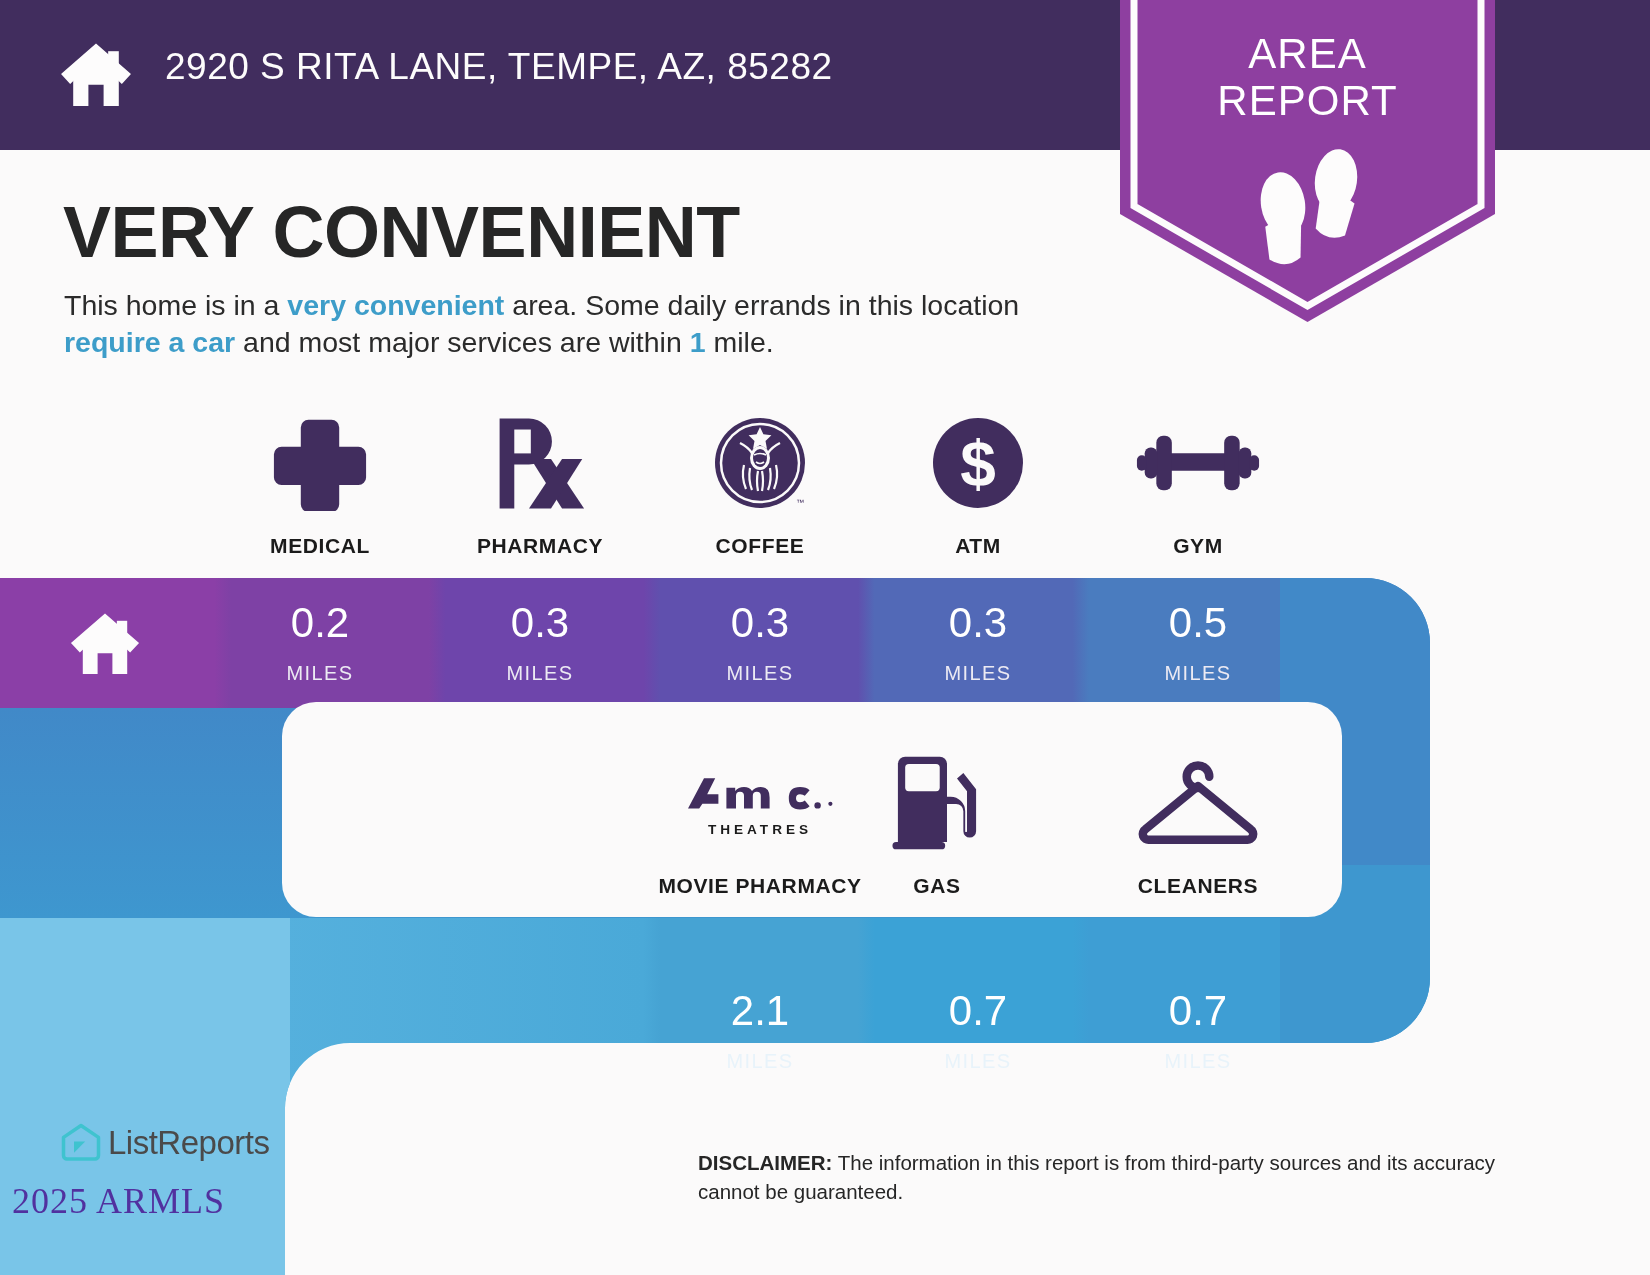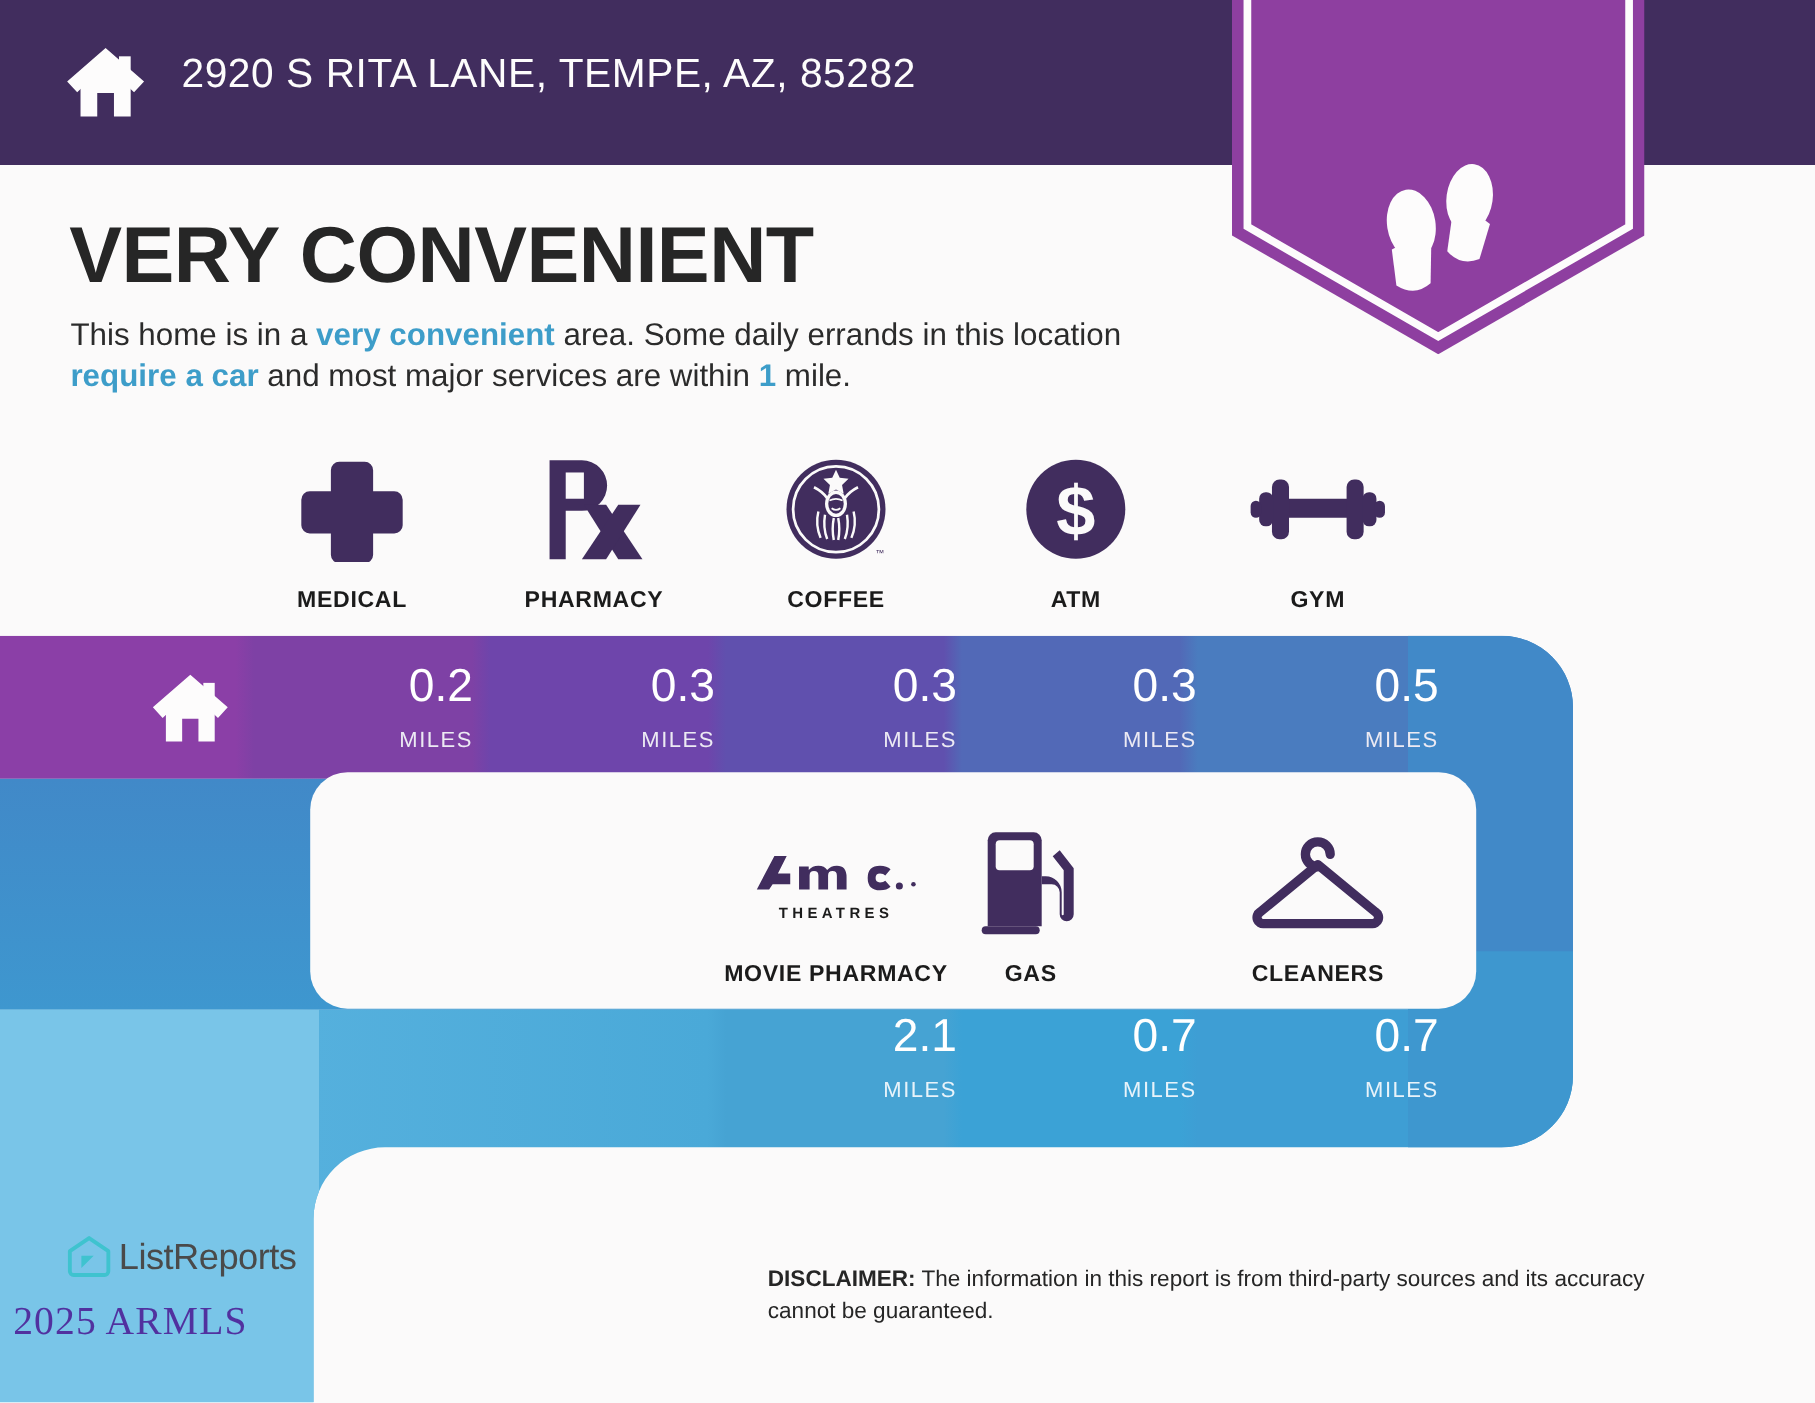--- a/index.html
+++ b/index.html
@@ -54,32 +54,32 @@
   #row1-icons { position:absolute; left:0; top:410px; width:1650px; height:160px; }
   .ic-col { position:absolute; top:0; width:220px; text-align:center; }
   .ic-art { height:106px; display:flex; align-items:center; justify-content:center; }
   .ic-lbl {
     margin-top:18px; font-size:21px; font-weight:bold; color:#1b1b1b;
     letter-spacing:0.6px; white-space:nowrap;
   }
   #row1-cells { position:absolute; left:0; top:578px; width:1650px; height:130px; }
   .cell {
     position:absolute; top:0; height:130px;
-    display:flex; flex-direction:column; align-items:flex-end; justify-content:center;
+    display:flex; flex-direction:column; align-items:center; justify-content:center;
   }
   .cell .num { color:#ffffff; font-size:42px; line-height:44px; font-weight:400; }
   .cell .unit { color:#eceaf3; font-size:20px; letter-spacing:1.4px; margin-top:17px; }
 
   
   #white-panel {
     position:absolute; left:282px; top:702px; width:1060px; height:215px;
     background:#fbfafa; border-radius:34px;
   }
   #row2-icons { position:absolute; left:0; top:750px; width:1650px; height:160px; }
-  #row2-cells { position:absolute; left:0; top:896px; width:1650px; height:130px; }
+  #row2-cells { position:absolute; left:0; top:966px; width:1650px; height:130px; }
   #row2-cells .unit { color:#e8f3fa; }
 
   
   #lr-logo { position:absolute; left:60px; top:1118px; width:260px; height:50px; }
   #lr-logo .lr-mark { position:absolute; left:0; top:4px; width:42px; height:42px; }
   #lr-logo .lr-word {
     position:absolute; left:48px; top:6px;
     font-size:33px; color:#4a4a4a; letter-spacing:-0.5px; white-space:nowrap;
   }
   #watermark {
@@ -113,20 +113,24 @@
     <svg viewBox="0 0 375 330" aria-hidden="true">
       <path d="M0 0 H375 V222 L187.5 330 L0 222 Z" fill="#8e3fa0"></path>
       <path d="M14 0 V214 L187.5 314 L361 214 V0" fill="none" stroke="#fdfcfc" stroke-width="7"></path>
       <g fill="#fdfcfc">
         <ellipse cx="163" cy="212" rx="22" ry="32" transform="rotate(-9 163 212)"></ellipse>
         <path d="M146 232 q20 -8 36 2 l-6 34 q-16 10 -31 -3 Z" transform="rotate(-9 163 238)"></path>
         <ellipse cx="216" cy="188" rx="21" ry="31" transform="rotate(8 216 188)"></ellipse>
         <path d="M199 207 q20 -8 35 2 l-5 33 q-16 9 -30 -3 Z" transform="rotate(8 216 214)"></path>
       </g>
     </svg>
+    <div id="badge-text">
+      <div>AREA</div>
+      <div>REPORT</div>
+    </div>
   </div>
 
   <div id="hero-title">VERY CONVENIENT</div>
   <div id="hero-sub"><span>This home is in a </span><span class="hl">very convenient</span><span> area. Some daily errands in this location </span><span class="hl">require a car</span><span> and most major services are within </span><span class="hl">1</span><span> mile.</span></div>
 
   <div id="ribbon">
     <svg viewBox="0 0 1650 700" width="1650" height="700" aria-hidden="true">
       <defs>
         <clipPath id="snakeClip">
           <path d="M0 3 H1365 a65 65 0 0 1 65 65 V403 a65 65 0 0 1 -65 65 H350

